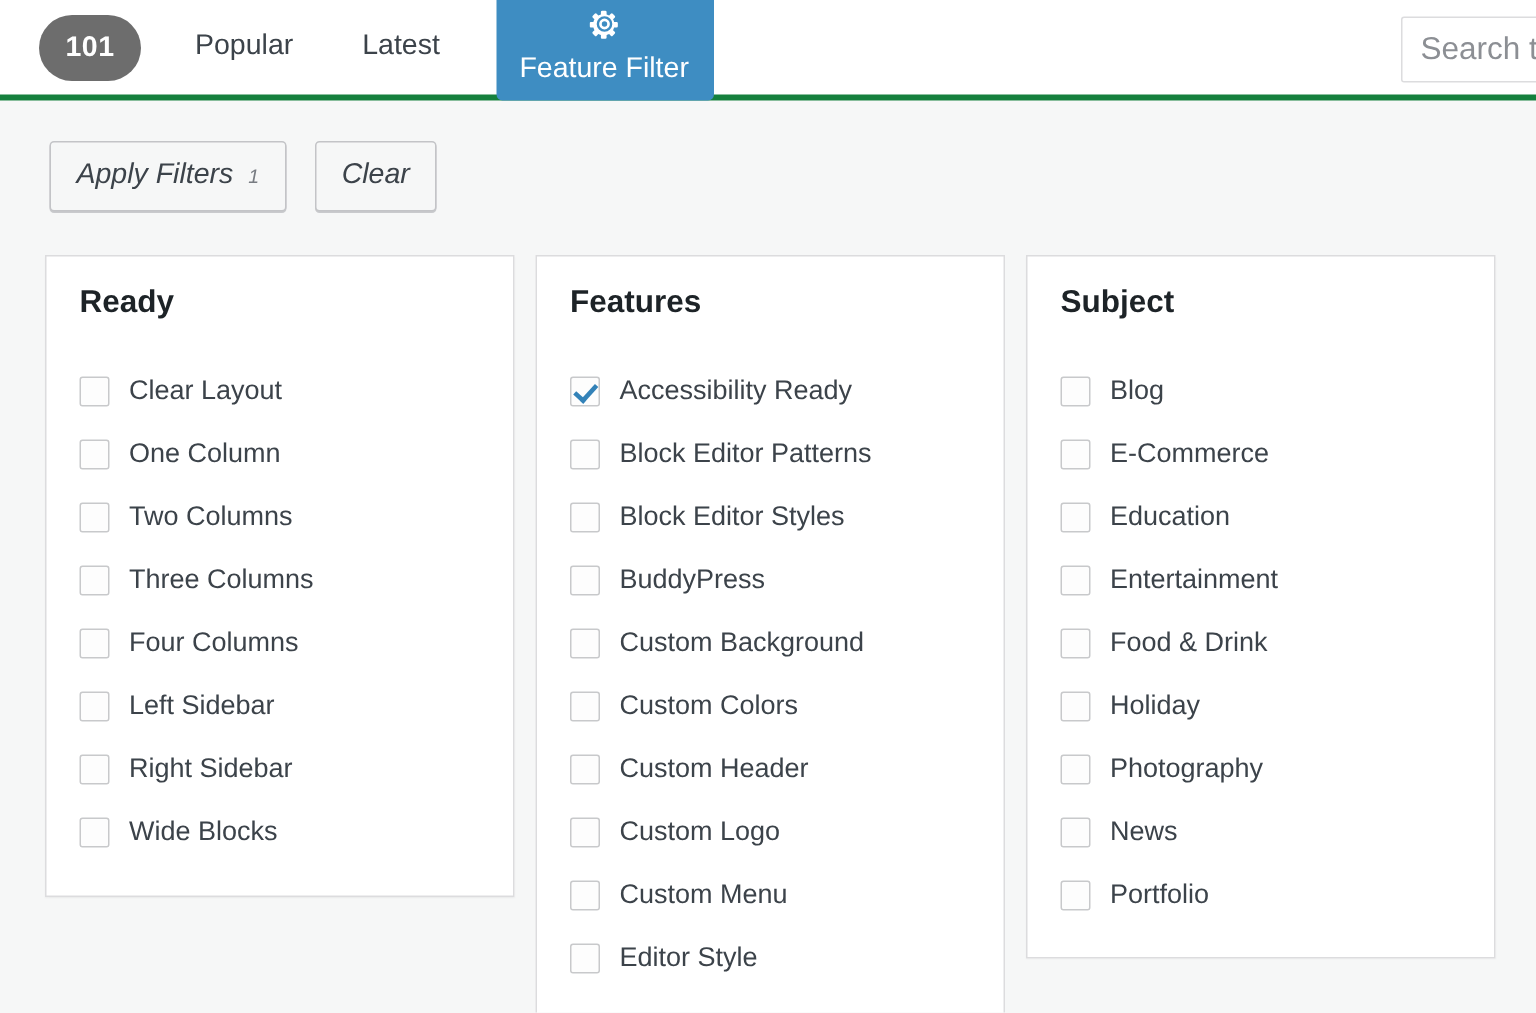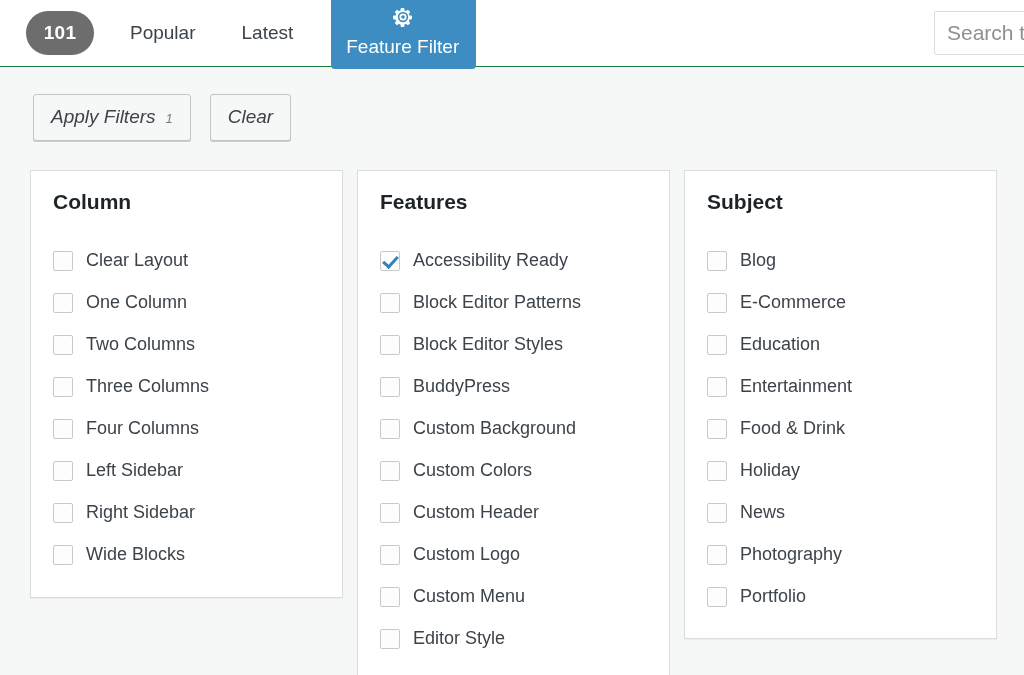--- a/index.html
+++ b/index.html
@@ -13,21 +13,21 @@
     background: #f6f7f7;
     font-family: "Liberation Sans", sans-serif;
     -webkit-font-smoothing: antialiased;
   }
 
   
   .theme-navigation {
     position: relative;
     height: 67px;
     background: #ffffff;
-    border-bottom: 1px solid #15803d;
+    border-bottom: 4px solid #15803d;
     box-sizing: border-box;
     display: flex;
     align-items: center;
     padding: 0 0 0 26px;
   }
 
   .count-badge {
     display: inline-flex;
     align-items: center;
     justify-content: center;
@@ -238,21 +238,21 @@
       <span class="count">1</span>
     </button>
     <button class="btn">
       <span>Clear</span>
     </button>
   </div>
 
   <div class="filter-group-wrap">
 
     <div class="filter-group tall">
-      <h4 class="filter-group-title">Column</h4>
+      <h4 class="filter-group-title">Ready</h4>
       <ul class="filter-list">
         <li>
             <label>
               <span class="cbox"></span>
               <span>Clear Layout</span>
             </label>
           </li>
         <li>
             <label>
               <span class="cbox"></span>
@@ -399,27 +399,27 @@
           </li>
         <li>
             <label>
               <span class="cbox"></span>
               <span>Holiday</span>
             </label>
           </li>
         <li>
             <label>
               <span class="cbox"></span>
+              <span>Photography</span>
+            </label>
+          </li>
+        <li>
+            <label>
+              <span class="cbox"></span>
               <span>News</span>
-            </label>
-          </li>
-        <li>
-            <label>
-              <span class="cbox"></span>
-              <span>Photography</span>
             </label>
           </li>
         <li>
             <label>
               <span class="cbox"></span>
               <span>Portfolio</span>
             </label>
           </li>
       </ul>
     </div>

